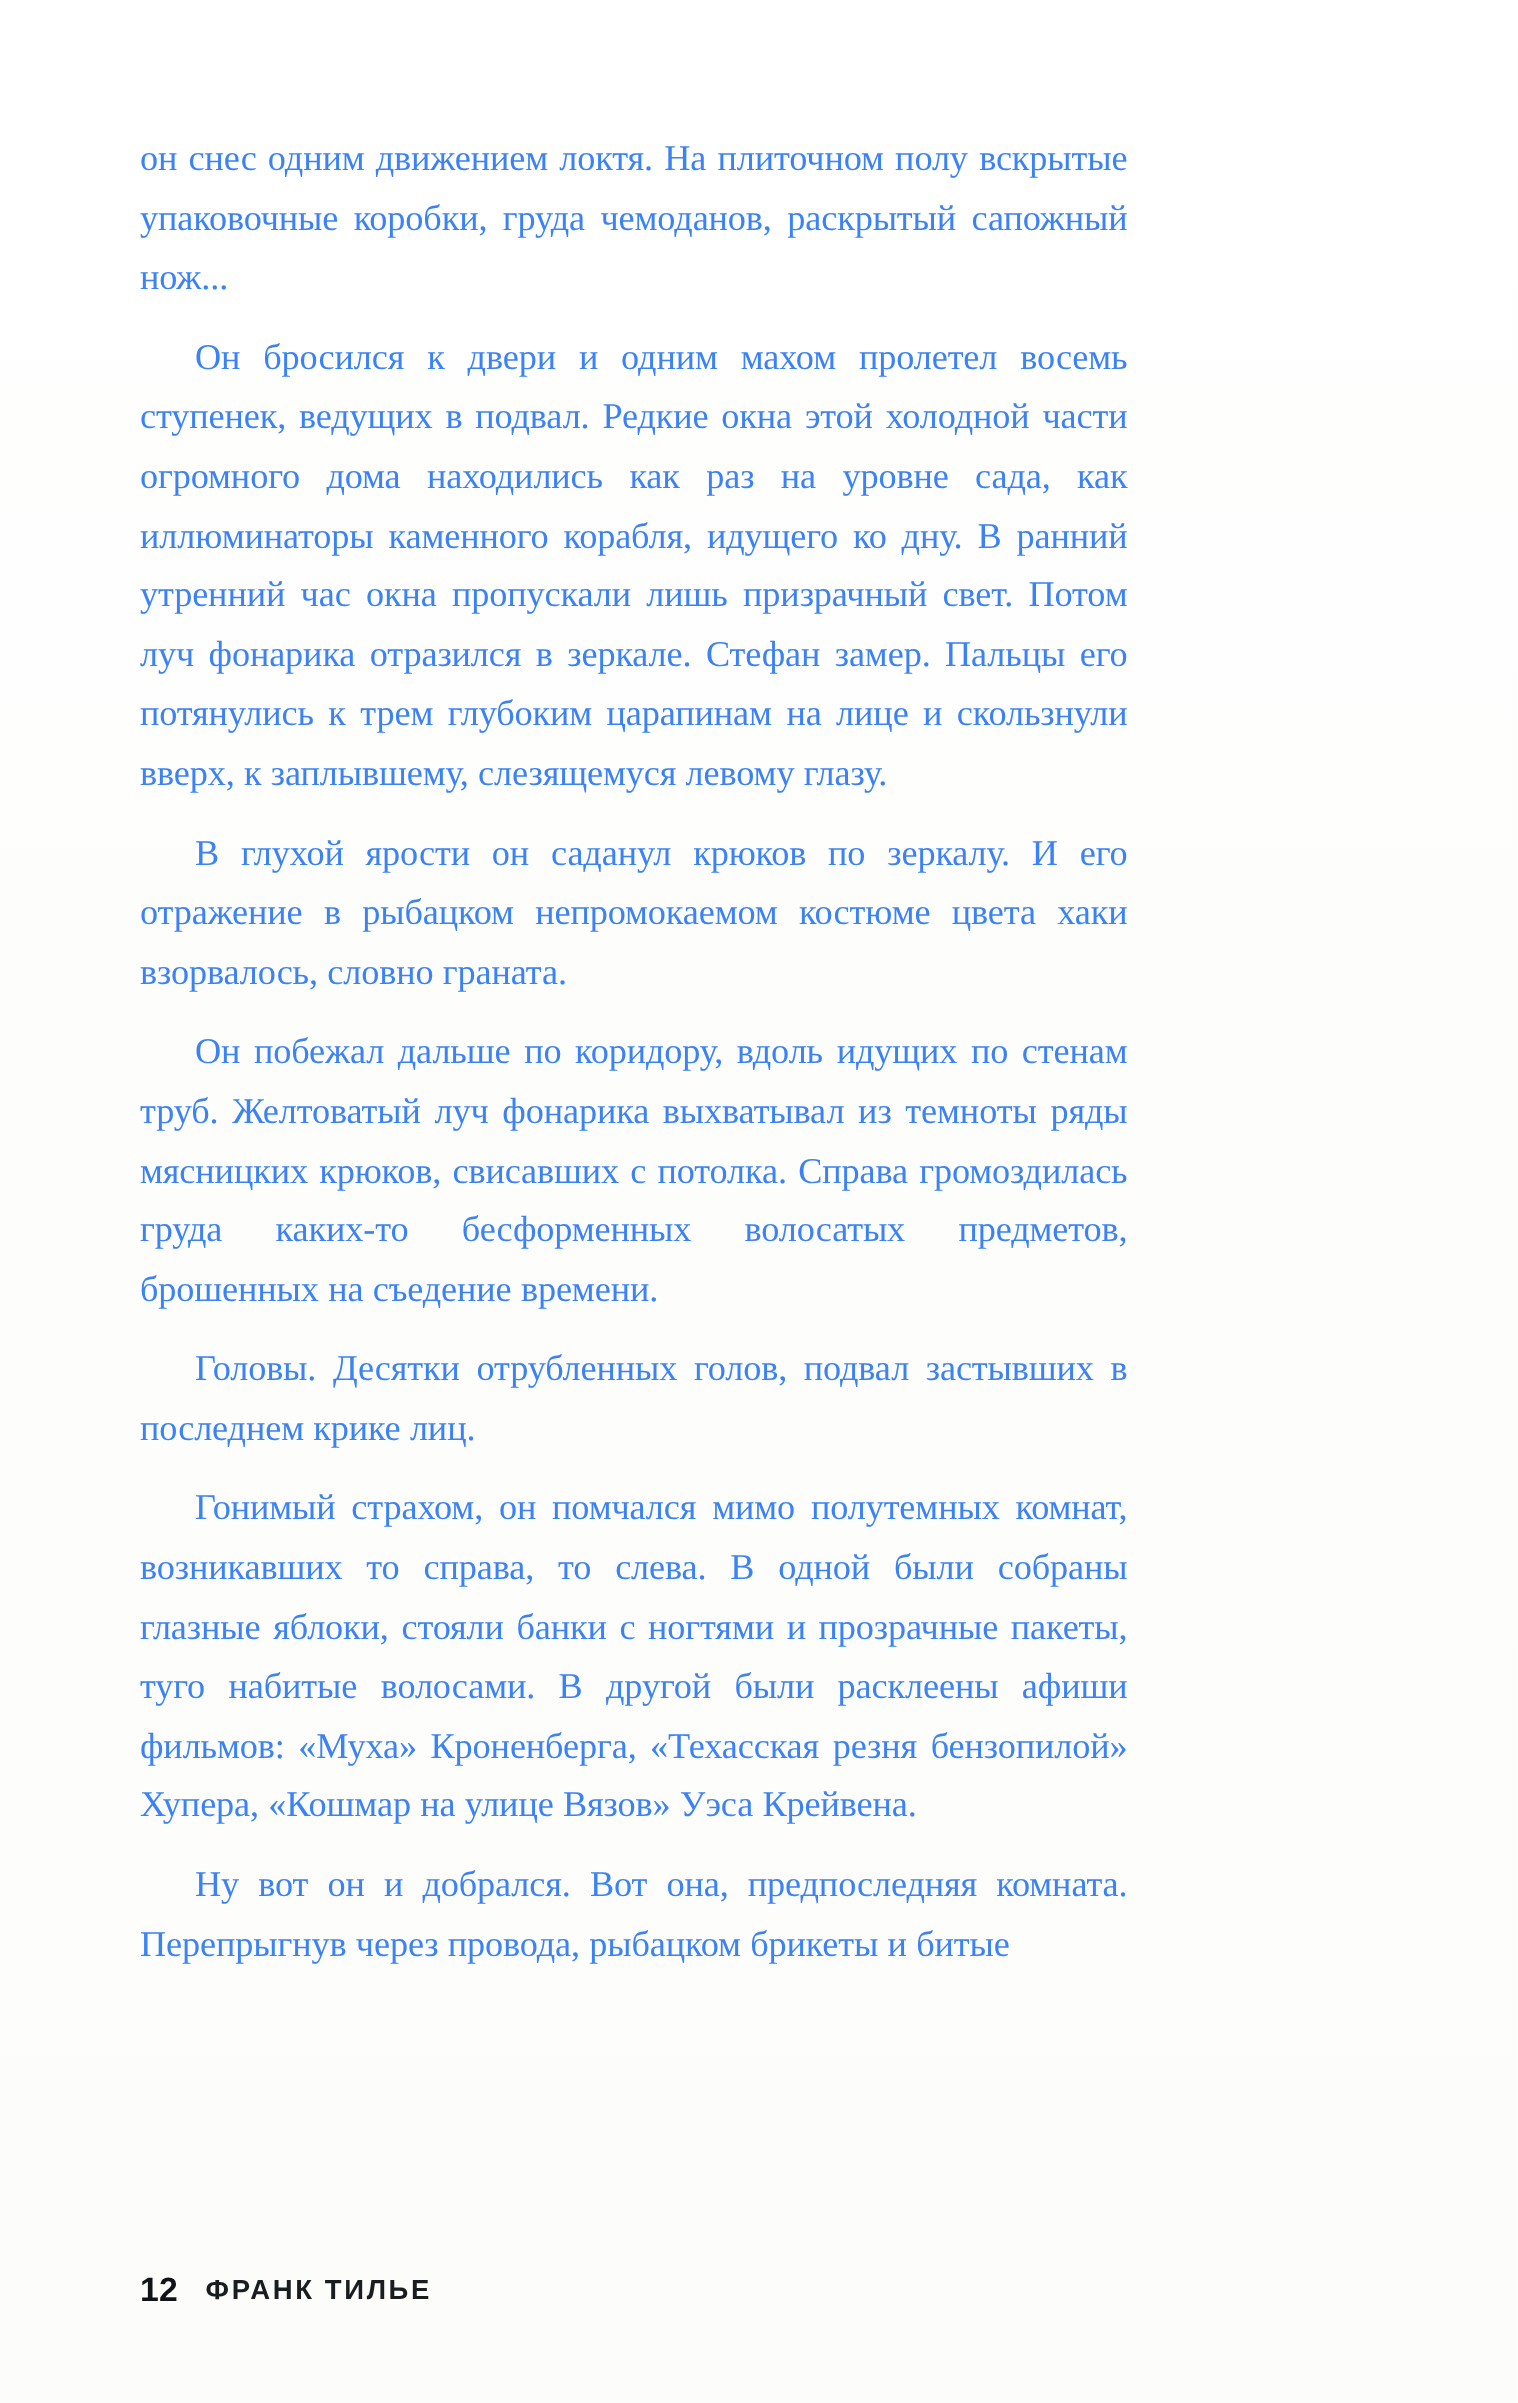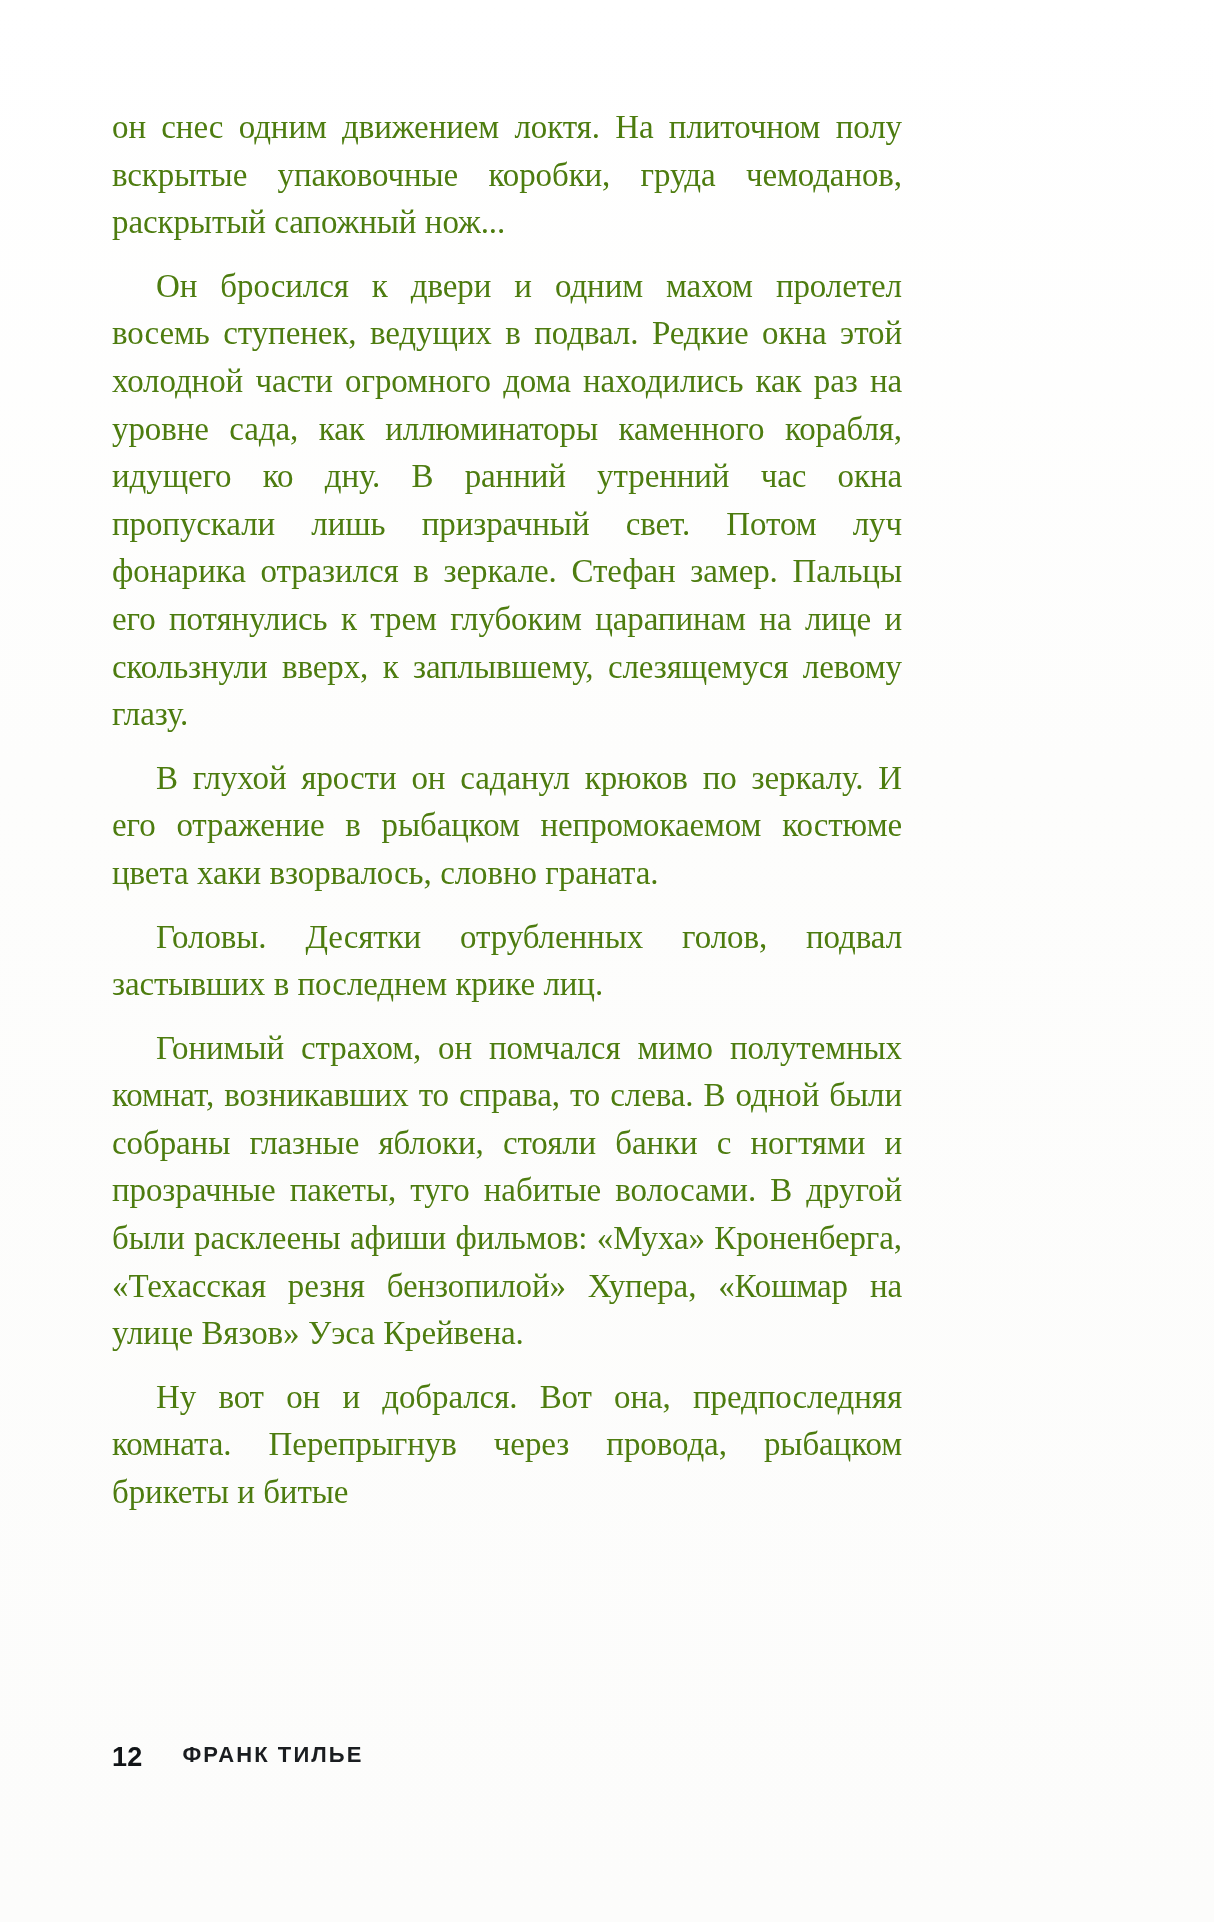--- a/index.html
+++ b/index.html
@@ -34,27 +34,27 @@
 
   .text-block {
     position: absolute;
     left: 112px;
     top: 104px;
     width: 790px;
   }
 
   p.para {
     margin: 0;
-    font-size: 33px;
+    font-size: 29px;
     line-height: 47.6px;
     text-align: justify;
     text-justify: inter-word;
     letter-spacing: -0.1px;
     word-spacing: 0.3px;
-    color: #4d7c0f;
+    color: #3b82f6;
     -webkit-font-smoothing: antialiased;
   }
 
   p.para.indent {
     text-indent: 44px;
     margin-top: 16px;
   }
 
   p.para.cont {
     text-indent: 0;
@@ -65,22 +65,22 @@
     text-align: justify;
   }
 
   .footer {
     position: absolute;
     left: 112px;
     bottom: 0;
     top: 1742px;
     width: 790px;
     display: flex;
-    align-items: flex-start;
-    gap: 40px;
+    align-items: center;
+    gap: 22px;
   }
 
   .folio {
     font-family: "Liberation Sans", "DejaVu Sans", sans-serif;
     font-size: 27px;
     font-weight: 700;
     color: #111417;
     letter-spacing: 0.2px;
   }
 
@@ -96,20 +96,21 @@
 </head>
 <body>
 
 <div class="page">
   <div class="paper-tint"></div>
 
   <div class="text-block">
     <p class="para cont">он снес одним движением локтя. На плиточном полу вскрытые упаковочные коробки, груда чемоданов, раскрытый сапожный нож...</p>
     <p class="para indent">Он бросился к двери и одним махом пролетел восемь ступенек, ведущих в подвал. Редкие окна этой холодной части огромного дома находились как раз на уровне сада, как иллюминаторы каменного корабля, идущего ко дну. В ранний утренний час окна пропускали лишь призрачный свет. Потом луч фонарика отразился в зеркале. Стефан замер. Пальцы его потянулись к трем глубоким царапинам на лице и скользнули вверх, к заплывшему, слезящемуся левому глазу.</p>
     <p class="para indent">В глухой ярости он саданул крюков по зеркалу. И его отражение в рыбацком непромокаемом костюме цвета хаки взорвалось, словно граната.</p>
+    <p class="para indent">Он побежал дальше по коридору, вдоль идущих по стенам труб. Желтоватый луч фонарика выхватывал из темноты ряды мясницких крюков, свисавших с потолка. Справа громоздилась груда каких-то бесформенных волосатых предметов, брошенных на съедение времени.</p>
     <p class="para indent">Головы. Десятки отрубленных голов, подвал застывших в последнем крике лиц.</p>
     <p class="para indent">Гонимый страхом, он помчался мимо полутемных комнат, возникавших то справа, то слева. В одной были собраны глазные яблоки, стояли банки с ногтями и прозрачные пакеты, туго набитые волосами. В другой были расклеены афиши фильмов: «Муха» Кроненберга, «Техасская резня бензопилой» Хупера, «Кошмар на улице Вязов» Уэса Крейвена.</p>
     <p class="para indent">Ну вот он и добрался. Вот она, предпоследняя комната. Перепрыгнув через провода, рыбацком брикеты и битые</p>
   </div>
 
   <div class="footer">
     <span class="folio">12</span>
     <span class="running-head">ФРАНК ТИЛЬЕ</span>
   </div>
 </div>

